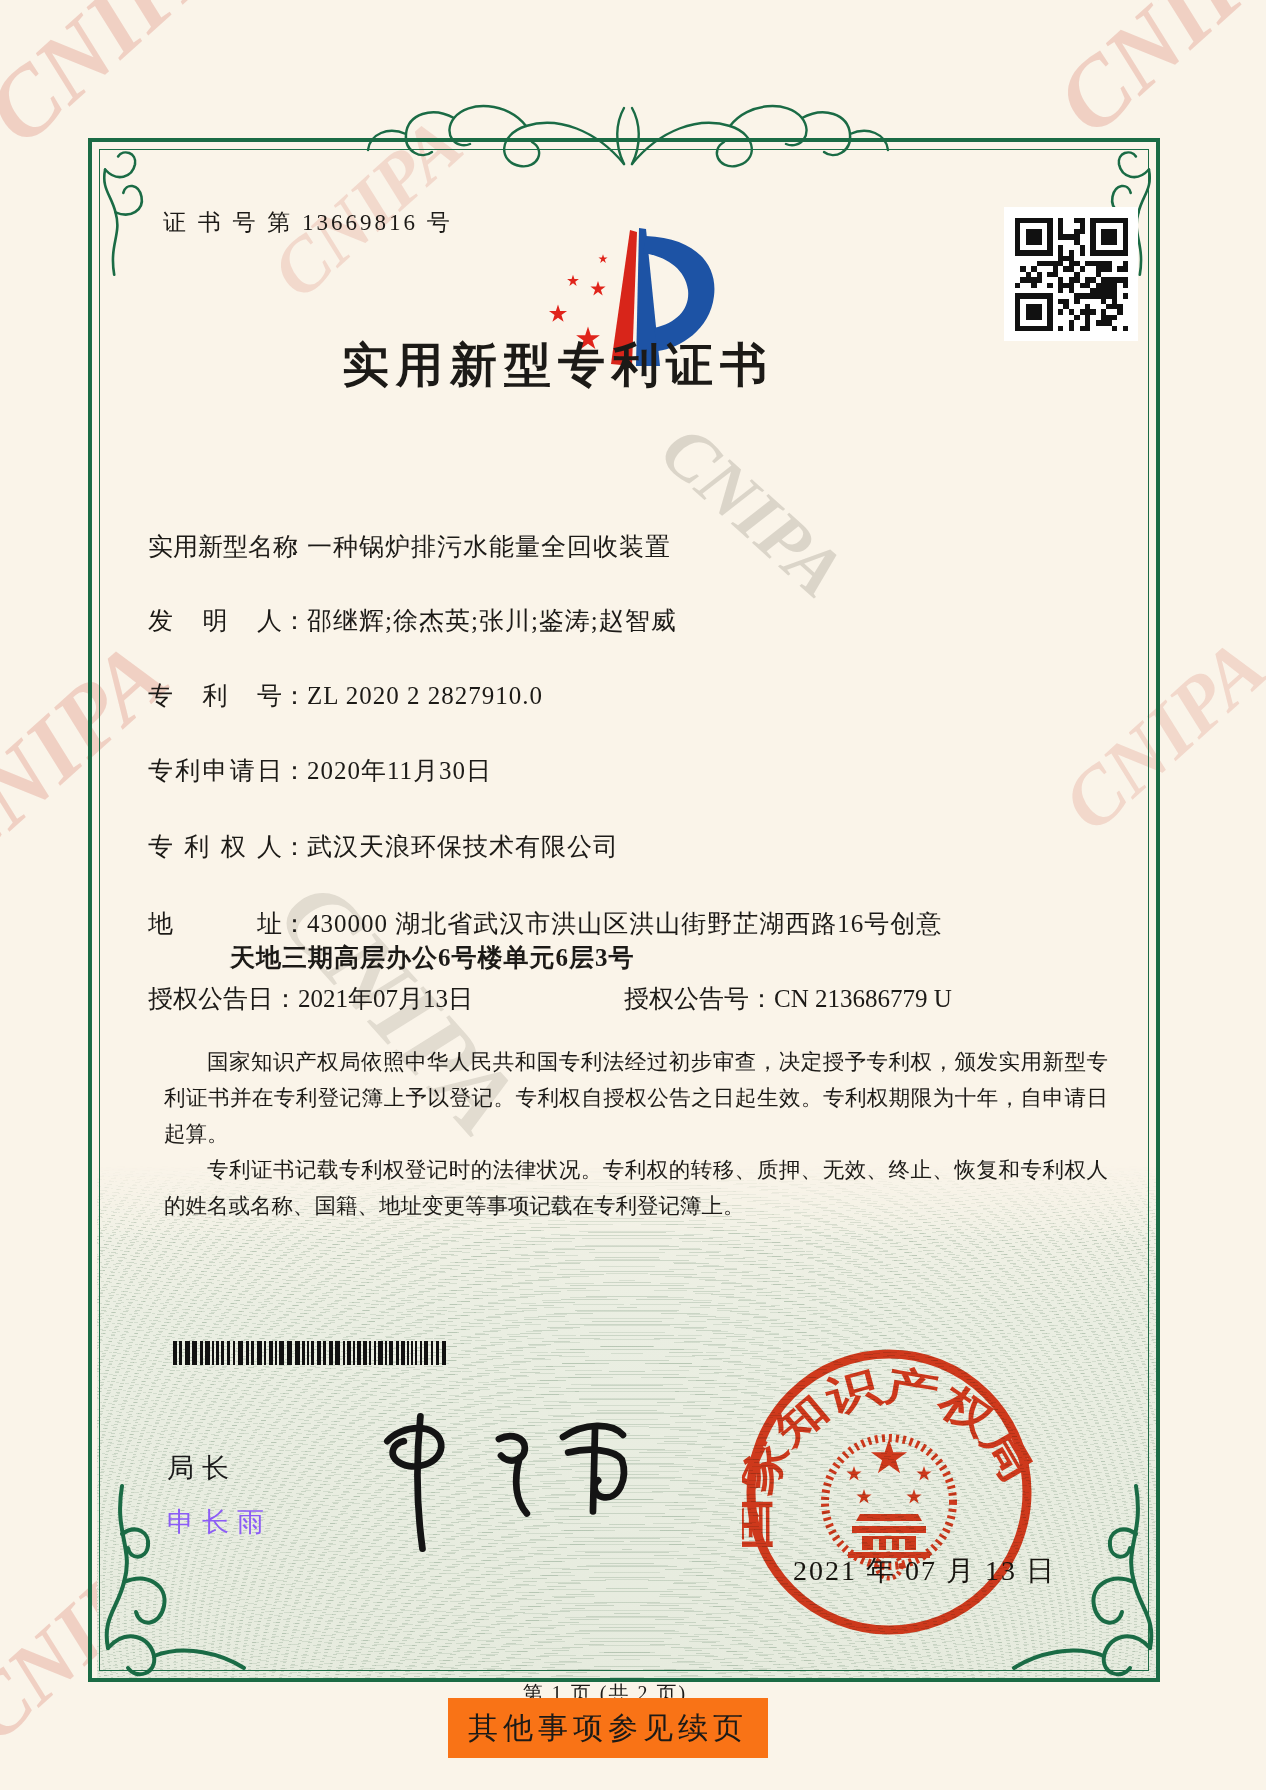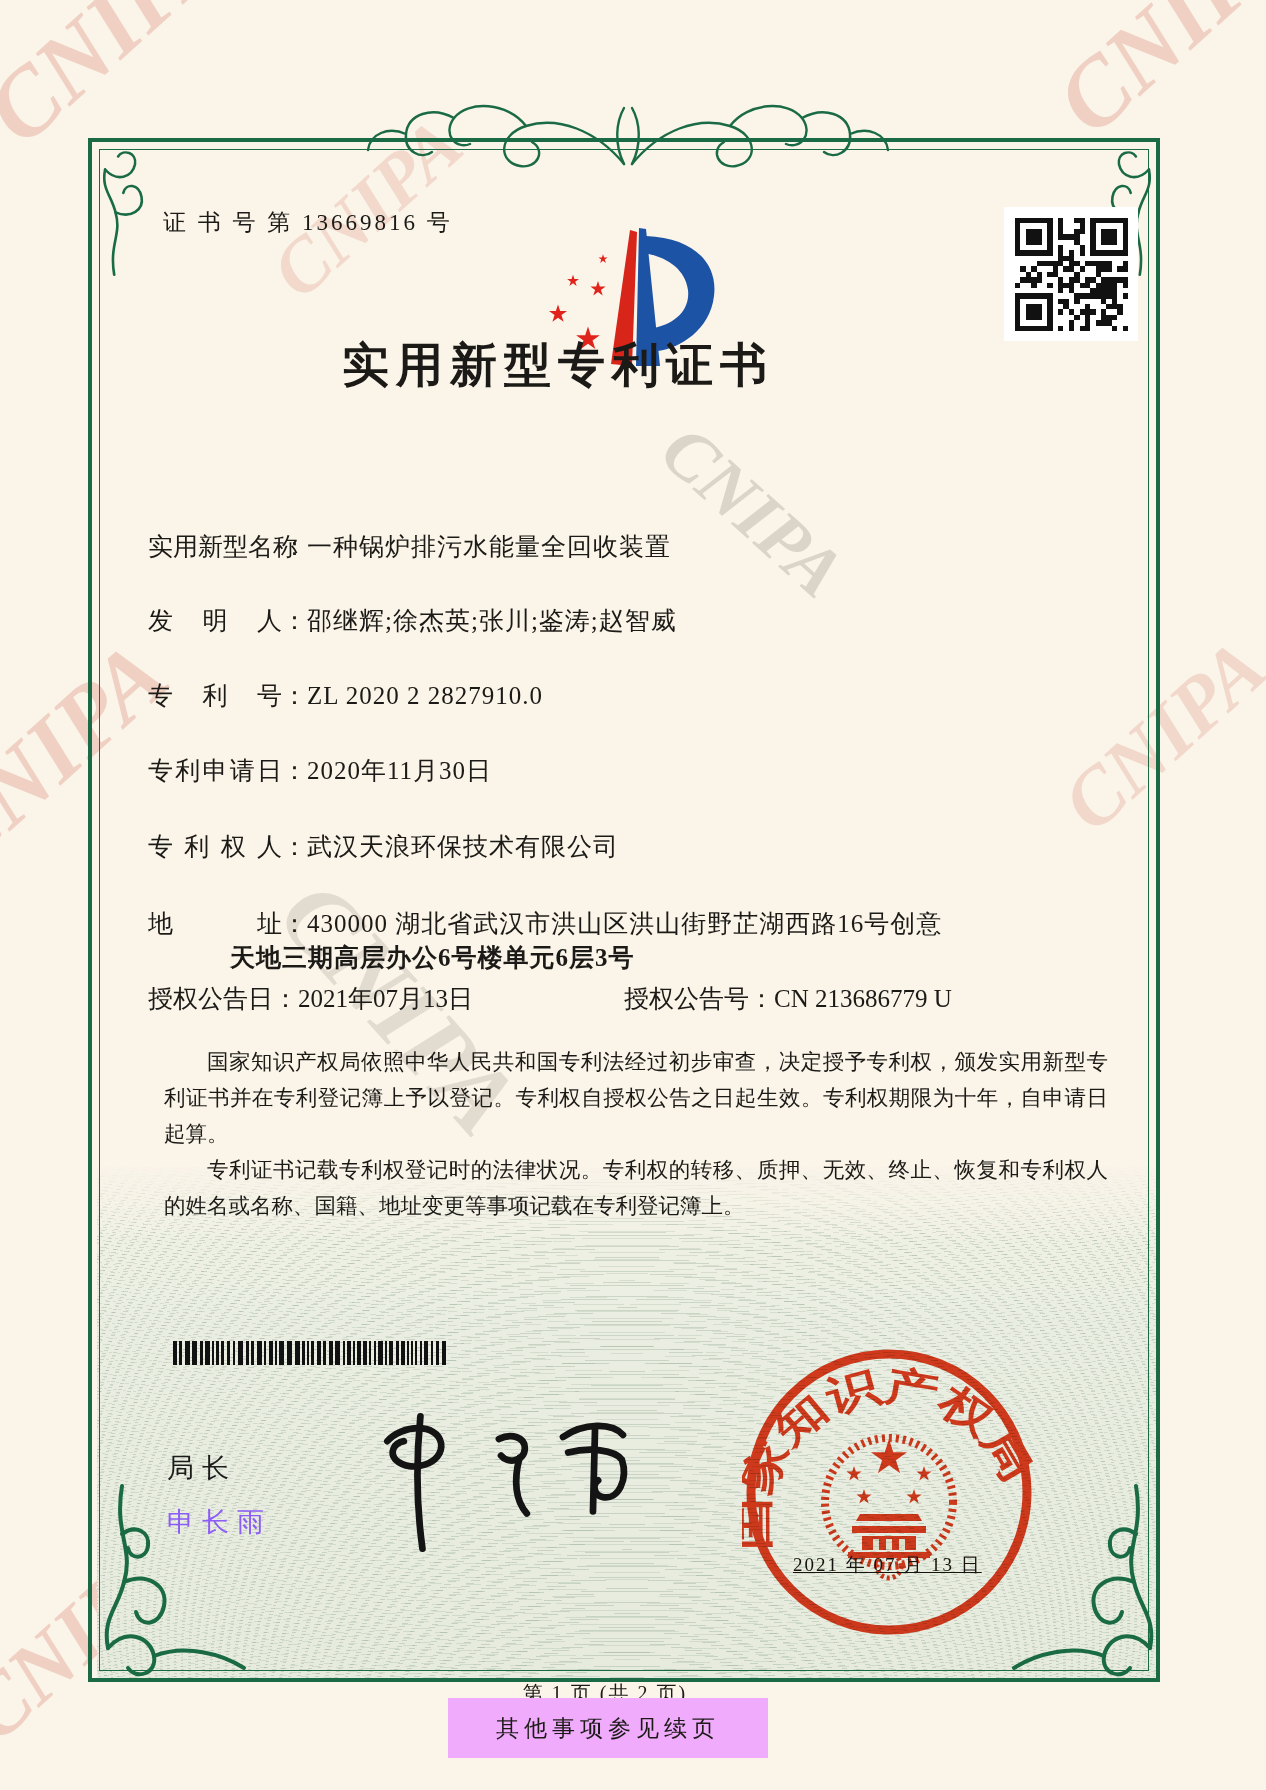--- a/index.html
+++ b/index.html
@@ -46,25 +46,25 @@
       line-height:36px;text-align:justify;}
   .body-text p{margin:0;text-indent:2em;}
   
   .barcode{position:absolute;left:173px;top:1341px;}
   .sig-title{position:absolute;left:167px;top:1450px;font-family:"Liberation Sans", sans-serif;
       font-size:27px;font-weight:500;letter-spacing:8px;color:#1b1b1b;}
   .sig-name{position:absolute;left:167px;top:1504px;font-family:"Liberation Sans", sans-serif;
       font-size:27px;font-weight:500;letter-spacing:8px;color:#8b5cf6;}
   .signature{position:absolute;left:356px;top:1406px;}
   .seal{position:absolute;left:742px;top:1342px;opacity:.95;mix-blend-mode:multiply;}
-  .seal-date{position:absolute;left:793px;top:1552px;font-size:19px;letter-spacing:2px;color:#17140f;text-decoration:underline;}
+  .seal-date{position:absolute;left:793px;top:1552px;font-size:28px;letter-spacing:2px;color:#17140f;}
   .footer-page{position:absolute;left:88px;top:1680px;width:1034px;text-align:center;
       font-size:20px;letter-spacing:2px;}
-  .cont-note{position:absolute;left:448px;top:1698px;width:320px;height:60px;background:#f0abfc;
-      display:flex;align-items:center;justify-content:center;font-size:23px;letter-spacing:5px;}
+  .cont-note{position:absolute;left:448px;top:1698px;width:320px;height:60px;background:#f97316;
+      display:flex;align-items:center;justify-content:center;font-size:30px;letter-spacing:5px;}
 </style>
 </head>
 <body>
 
 <div class="paper">
 
   <span class="wm pink" style="left:-35px;top:-25px;font-size:95px;transform:rotate(-42deg);">CNIPA</span>
   <span class="wm pink" style="left:1035px;top:-35px;font-size:95px;transform:rotate(-42deg);">CNIPA</span>
   <span class="wm pink" style="left:255px;top:165px;font-size:75px;opacity:.75;transform:rotate(-42deg);">CNIPA</span>
   <span class="wm gray" style="left:645px;top:470px;font-size:72px;transform:rotate(42deg);">CNIPA</span>

